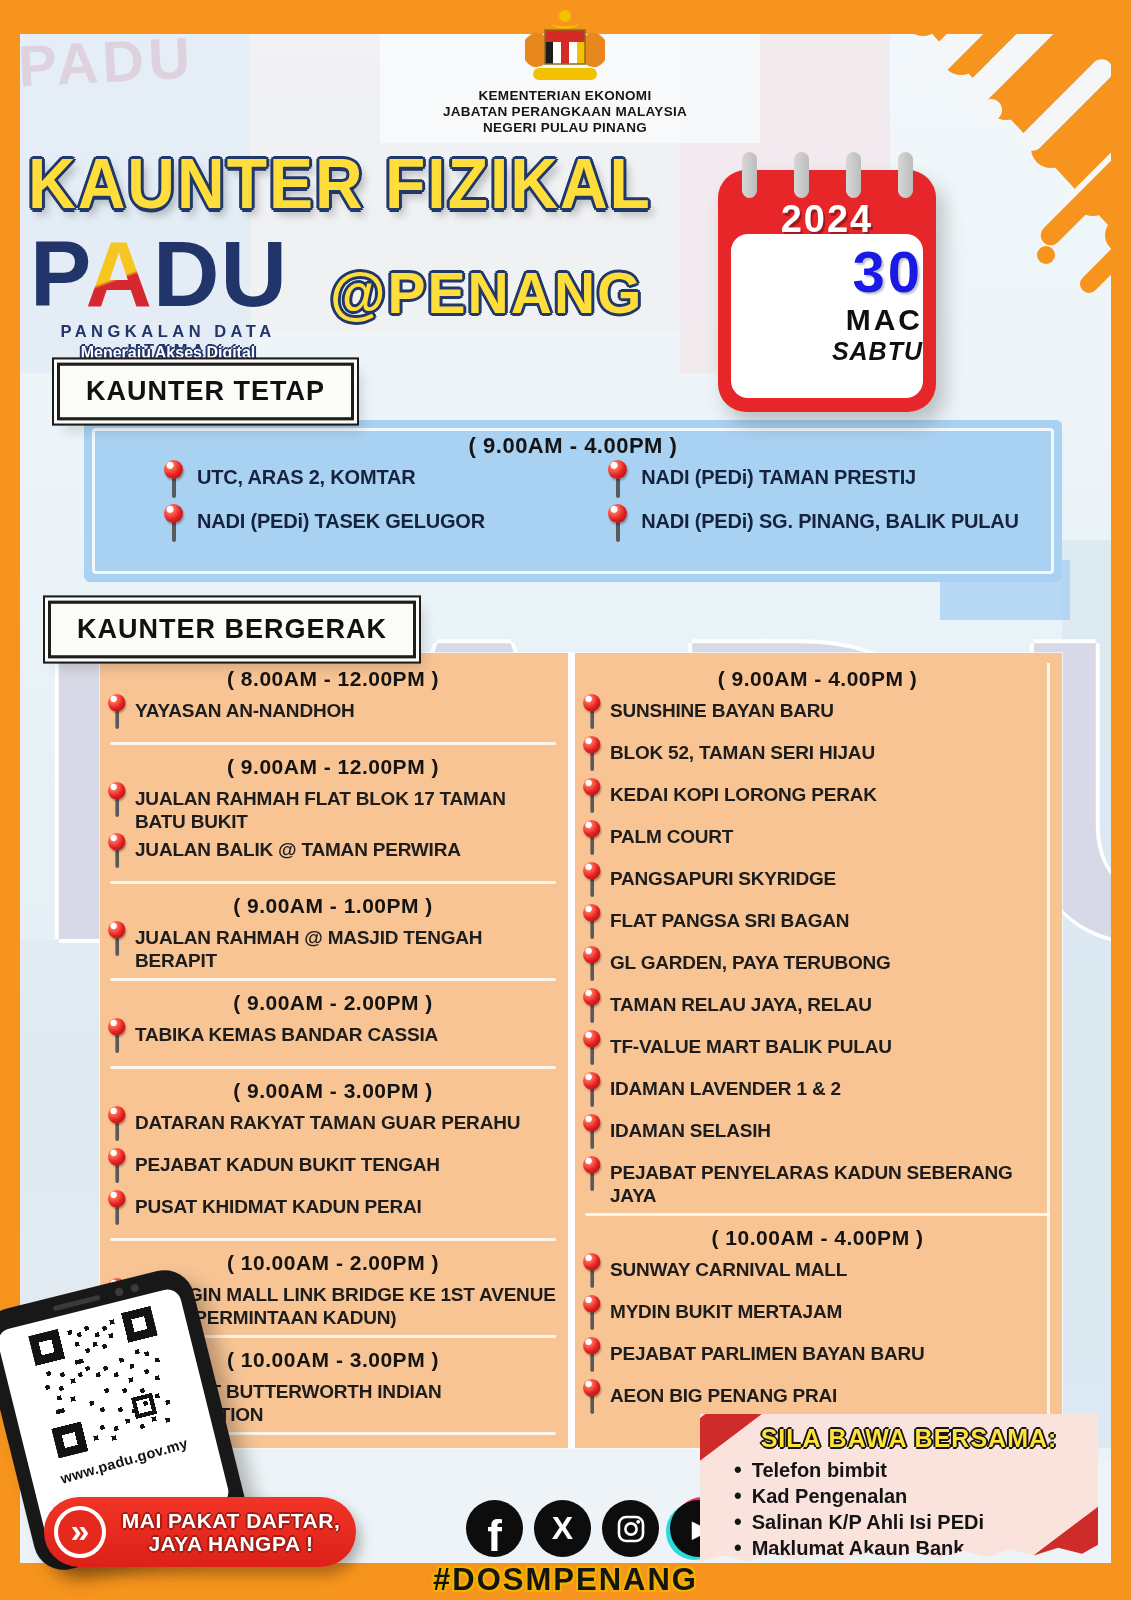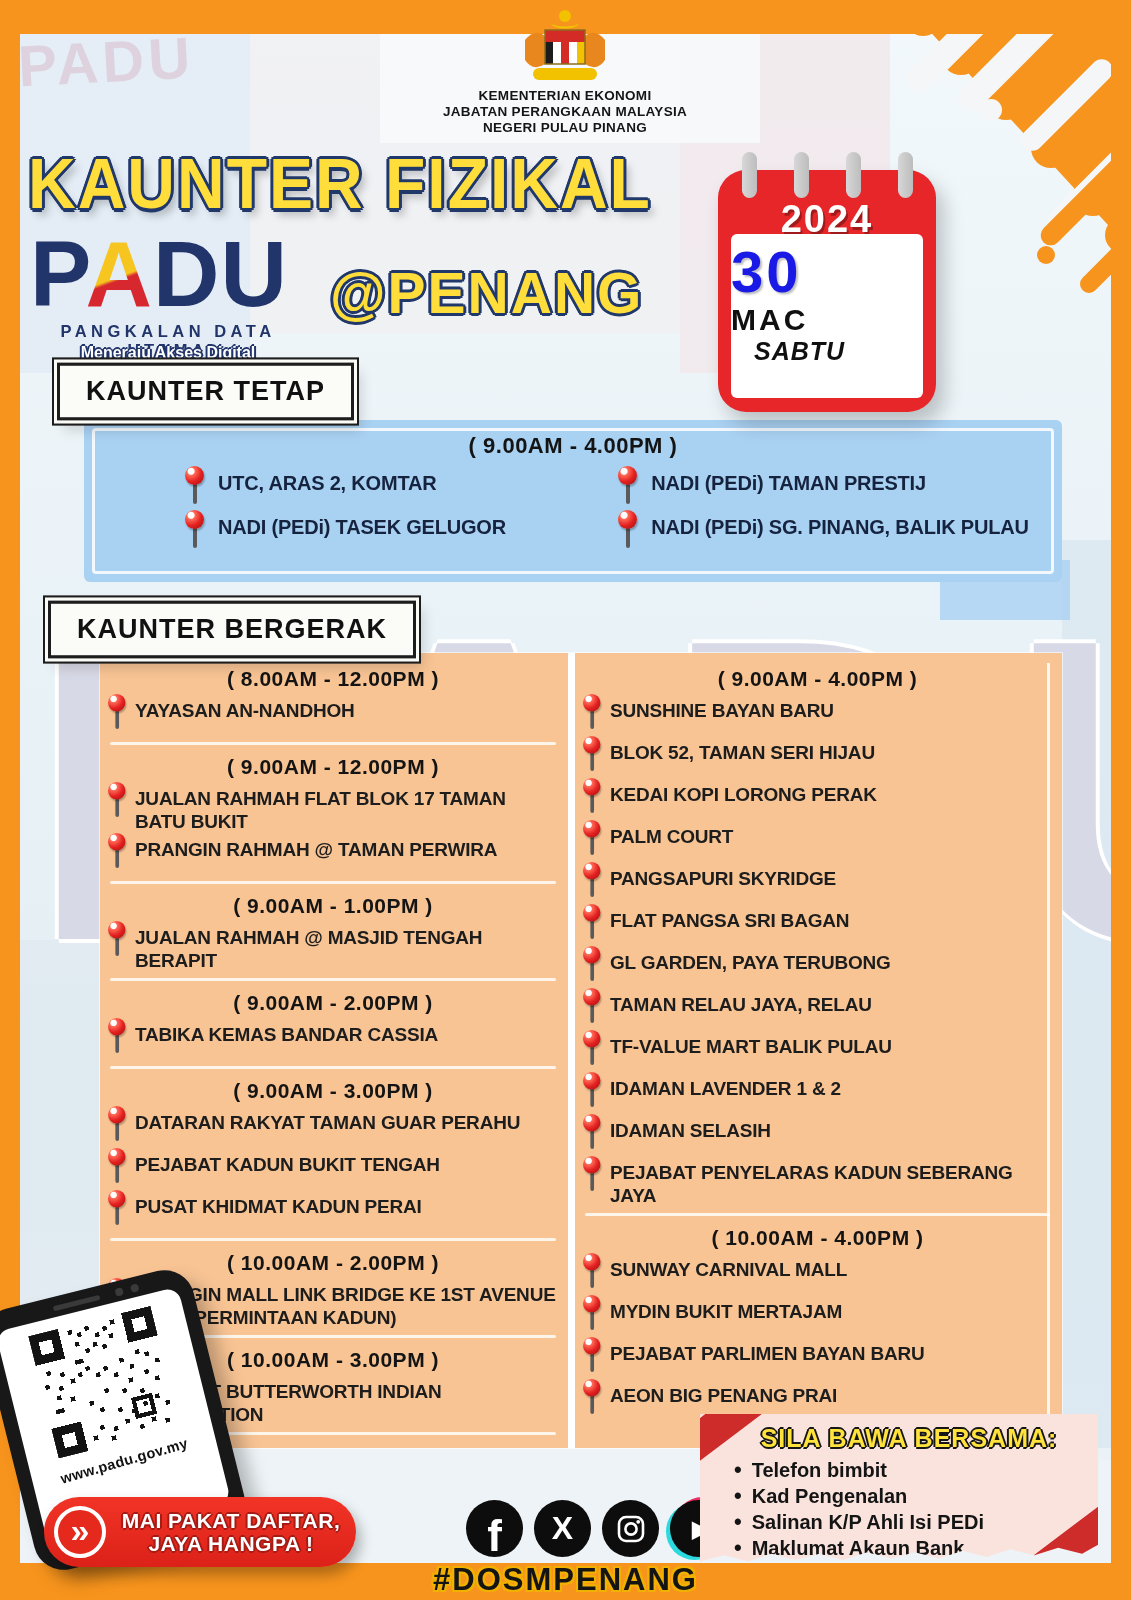--- a/index.html
+++ b/index.html
@@ -43,34 +43,34 @@
     letter-spacing:2px;color:#ffde3c;
     text-shadow:3px 0 #21386b,-3px 0 #21386b,0 3px #21386b,0 -3px #21386b,
       2px 2px #21386b,-2px -2px #21386b,-2px 2px #21386b,2px -2px #21386b;}
   
   .calendar{position:absolute;left:718px;top:170px;width:218px;height:242px;z-index:3;
     background:#e62629;border-radius:28px;box-shadow:8px 12px 20px rgba(0,0,0,.22);}
   .cal-ring{position:absolute;top:-18px;width:15px;height:46px;background:linear-gradient(90deg,#d7d7d7,#bdbdbd);border-radius:8px;}
   .cal-year{margin-top:28px;text-align:center;font-size:38px;font-weight:900;color:#fff;
     letter-spacing:2px;text-shadow:2px 3px 0 rgba(0,0,0,.3);}
   .cal-inner{position:absolute;left:13px;right:13px;top:64px;bottom:14px;background:#fff;
-    border-radius:6px;text-align:left;padding-top:8px;}
+    border-radius:17px;text-align:right;padding-top:8px;}
   .cal-day{font-size:58px;font-weight:900;color:#1a1ae6;line-height:1.05;letter-spacing:3px;text-shadow:2px 2px 2px rgba(0,0,0,.25);}
   .cal-month{font-size:30px;font-weight:900;color:#101010;letter-spacing:3px;line-height:1.15;}
   .cal-weekday{font-size:25px;font-weight:800;font-style:italic;color:#101010;letter-spacing:1px;padding-left:23px;}
   
   .tag-frame{position:absolute;z-index:4;background:#fbfbf8;color:#111;
     border:3px solid #1d1d1d;box-shadow:0 0 0 3px #fbfbf8,0 0 0 5px #1d1d1d,7px 9px 12px rgba(0,0,0,.15);
     padding:9px 26px;font-size:27px;font-weight:900;letter-spacing:1px;transform:scaleY(1.05);}
   
   .blue-box{position:absolute;left:84px;top:420px;width:978px;height:162px;z-index:2;
     background:#a9d1f2;border-radius:6px;padding-top:12px;}
   .blue-box .inner-line{position:absolute;inset:8px;border:3px solid rgba(255,255,255,.85);border-radius:4px;pointer-events:none;}
   .time-h{font-size:22px;font-weight:900;color:#141414;text-align:center;line-height:28px;letter-spacing:.5px;}
-  .tetap-cols{display:flex;margin-top:6px;padding-left:21px;}
+  .tetap-cols{display:flex;}
   .loc-list{list-style:none;margin:0;padding:0;}
   .tetap-cols ul:first-child{width:53%;padding-left:80px;}
   .tetap-cols ul:last-child{width:47%;padding-left:6px;}
   .loc{display:flex;align-items:flex-start;min-height:44px;}
   .loc-text{padding-top:5px;font-size:20px;font-weight:700;color:#16233f;letter-spacing:-.2px;line-height:24px;}
   .pin{position:relative;display:inline-block;width:20px;height:42px;flex:0 0 20px;margin-right:13px;}
   .pin::after{content:"";position:absolute;left:8px;top:13px;width:4px;height:25px;background:#5a5a5a;border-radius:2px;}
   .pin::before{content:"";position:absolute;left:0;top:0;width:19px;height:19px;border-radius:50%;z-index:1;
     background:radial-gradient(circle at 32% 28%,#ffffff 0 3px,#ff6a57 4px,#e32020 55%,#9d0f0f 100%);
     box-shadow:1px 2px 2px rgba(0,0,0,.3);}
@@ -257,21 +257,21 @@
         </ul>
         <div class="sec-divider"></div>
         <div class="time-h">( 9.00AM - 12.00PM )</div>
         <ul class="loc-list">
           <li class="loc">
             <span class="pin"></span>
             <span class="loc-text">JUALAN RAHMAH FLAT BLOK 17 TAMAN BATU BUKIT</span>
           </li>
           <li class="loc">
             <span class="pin"></span>
-            <span class="loc-text">PRANGIN RAHMAH @ TAMAN PERWIRA</span>
+            <span class="loc-text">JUALAN BALIK @ TAMAN PERWIRA</span>
           </li>
         </ul>
         <div class="sec-divider"></div>
         <div class="time-h">( 9.00AM - 1.00PM )</div>
         <ul class="loc-list">
           <li class="loc">
             <span class="pin"></span>
             <span class="loc-text">JUALAN RAHMAH @ MASJID TENGAH BERAPIT</span>
           </li>
         </ul>

